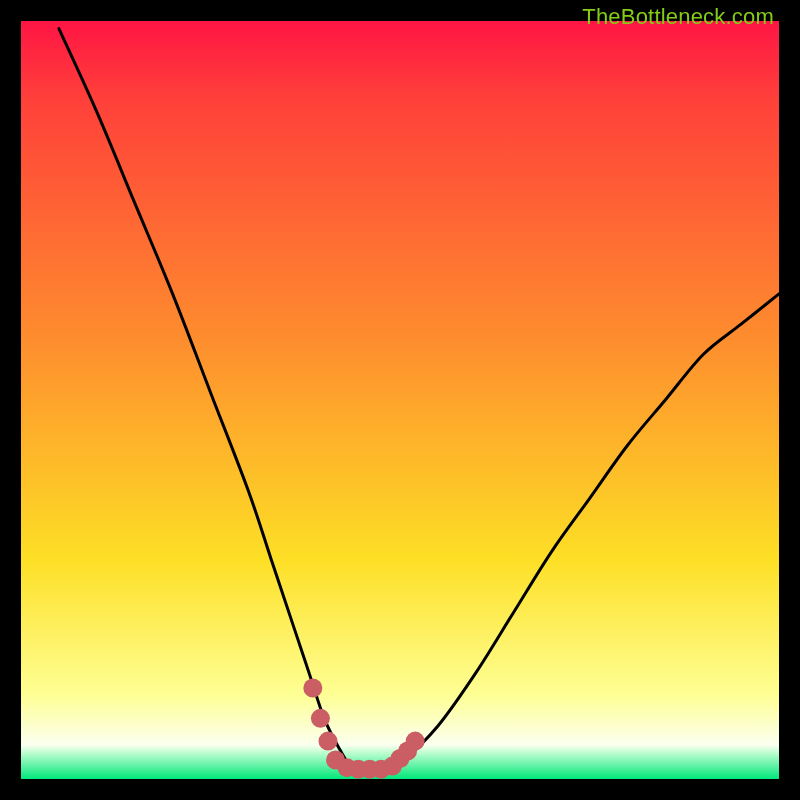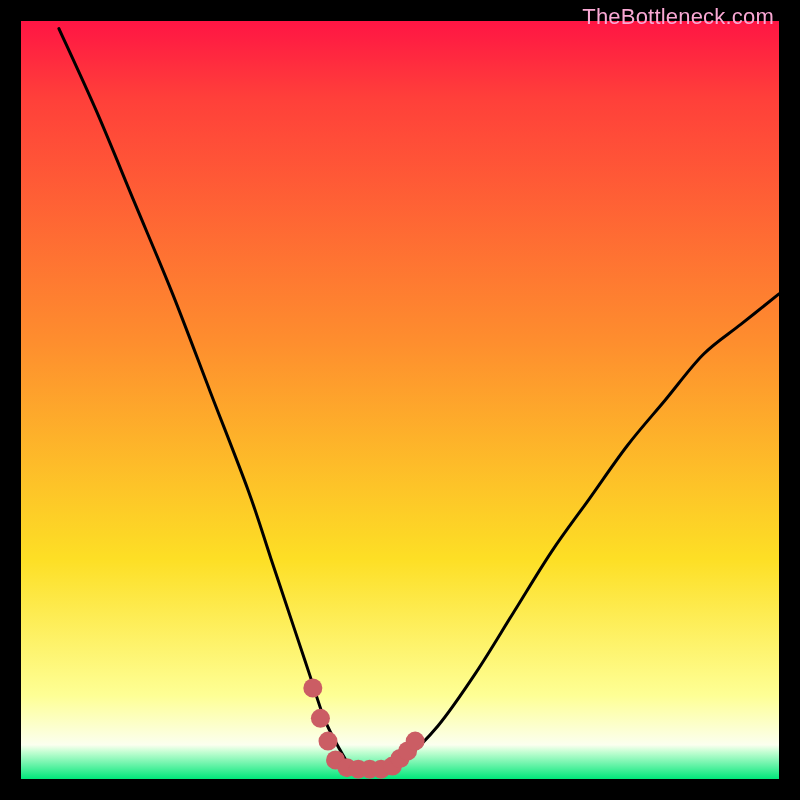--- a/index.html
+++ b/index.html
@@ -18,21 +18,21 @@
     height: 758px;
     background: #000;
   }
   .watermark {
     position: absolute;
     top: 4px;
     right: 26px;
     font-family: Arial, Helvetica, sans-serif;
     font-size: 22px;
     font-weight: 500;
-    color: #f9a8d4;
+    color: #84cc16;
     letter-spacing: 0.2px;
     z-index: 5;
     user-select: none;
   }
   svg {
     display: block;
   }
 </style>
 </head>
 <body>

